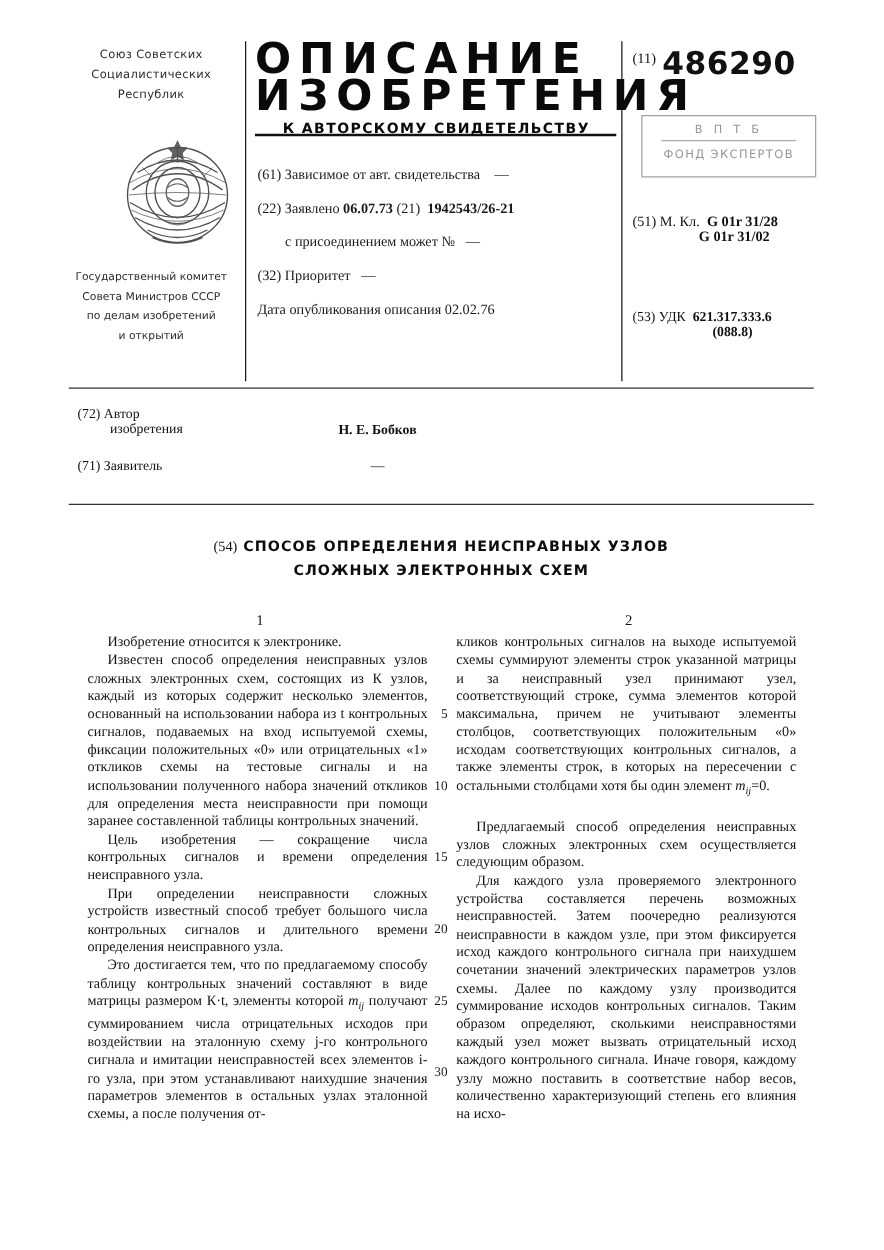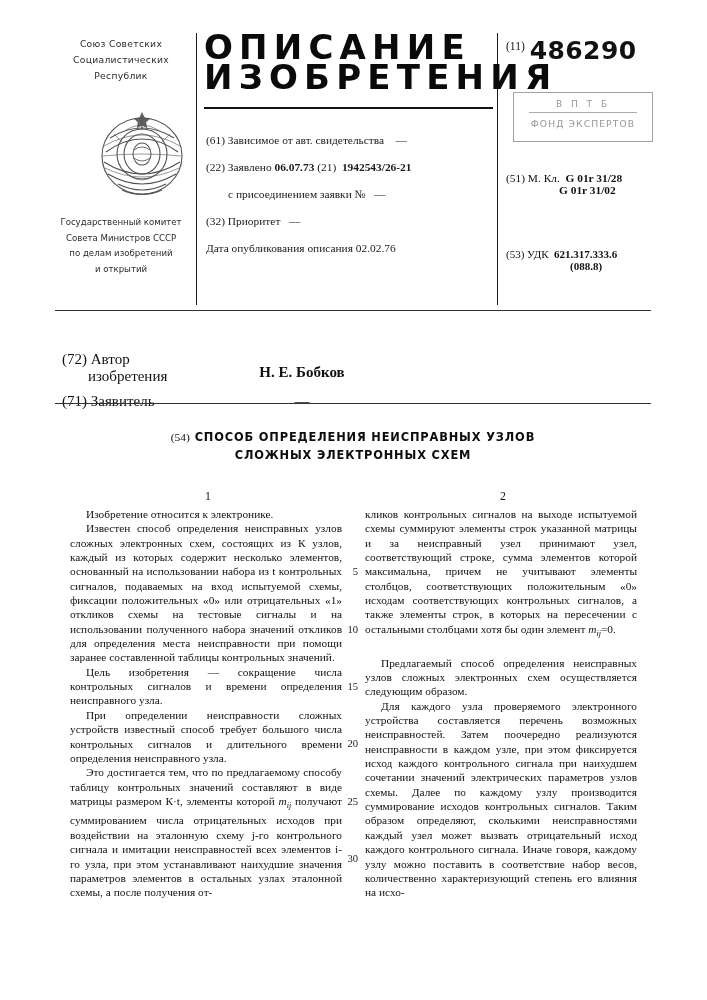--- a/index.html
+++ b/index.html
@@ -188,22 +188,21 @@
   .hrule-top {
     position: absolute;
     left: 55px; top: 310px;
     width: 596px; height: 1px;
     background: #333;
   }
   .authors {
     position: absolute;
     left: 62px; top: 325px;
     width: 590px;
-    font-size: 15px;
-    margin-top: 26px;
+    font-size: 11px;
   }
   .arow { position: relative; height: 30px; }
   .arow .tag { position: absolute; left: 0; top: 0; white-space: nowrap; }
   .arow .tag .sub { display: block; padding-left: 26px; }
   .arow .val {
     position: absolute; left: 0; top: 13px;
     width: 480px; text-align: center;
     font-weight: 700;
     white-space: nowrap;
   }
@@ -331,38 +330,39 @@
       <div>по делам  изобретений</div>
       <div>и открытий</div>
     </div>
 
     <div class="vrule-1"></div>
     <div class="vrule-2"></div>
 
     <div class="bigtitle">
       <div class="l1">ОПИСАНИЕ</div>
       <div class="l2">ИЗОБРЕТЕНИЯ</div>
+      <div class="l3">К АВТОРСКОМУ СВИДЕТЕЛЬСТВУ</div>
     </div>
     <div class="title-rule"></div>
 
     <div class="biblio">
       <div class="row">
         <span>(61)</span>
         <span>Зависимое от авт. свидетельства</span>
         &nbsp;&nbsp;&nbsp;<span>—</span>
       </div>
       <div class="row">
         <span>(22)</span>
         <span>Заявлено</span>
         <b>06.07.73</b>
         <span>(21)</span>
         &nbsp;<b>1942543/26-21</b>
       </div>
       <div class="row indent">
-        <span>с присоединением заявки №</span>
+        <span>с присоединением может №</span>
         &nbsp;&nbsp;<span>—</span>
       </div>
       <div class="row">
         <span>(32)</span>
         <span>Приоритет</span>
         &nbsp;&nbsp;<span>—</span>
       </div>
       <div class="row">
         <span>Дата опубликования описания</span>
         <span>02.02.76</span>

